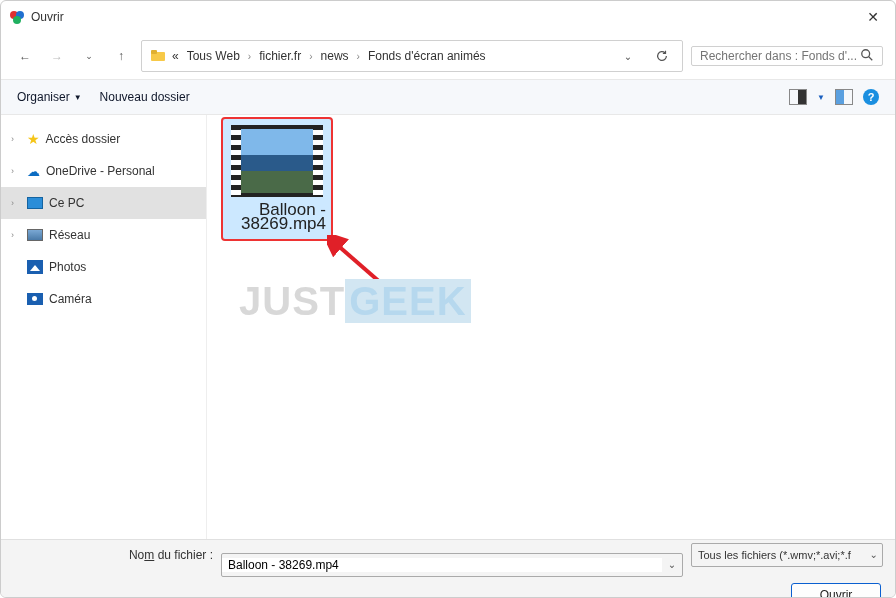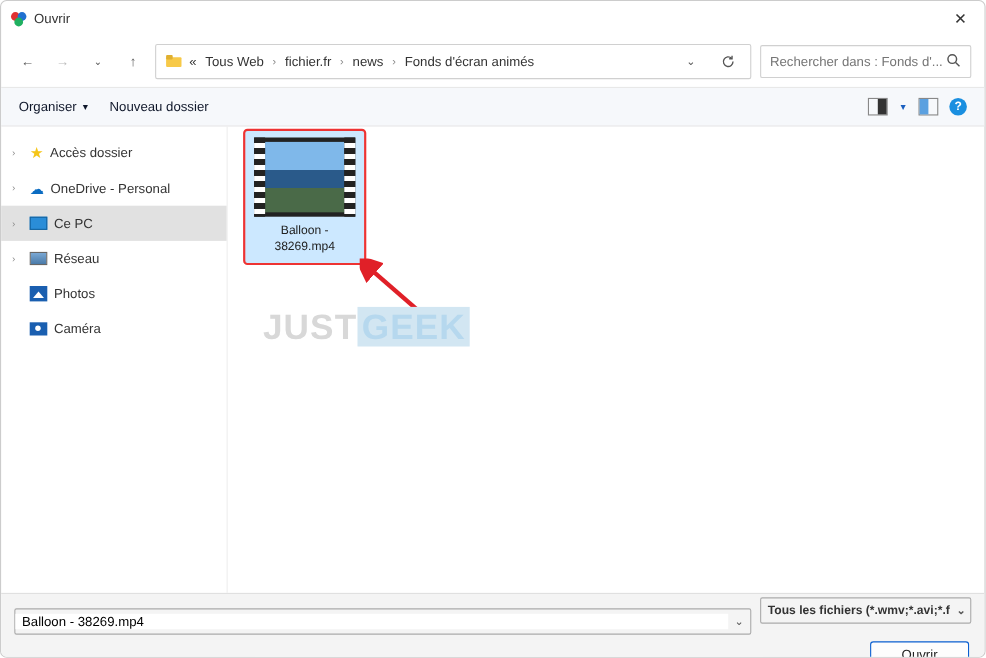--- a/index.html
+++ b/index.html
@@ -12,21 +12,21 @@
     .titlebar .close { font-size: 14px; padding: 4px 8px; cursor: pointer; }
 
     .navbar { height: 46px; display: flex; align-items: center; padding: 0 12px; gap: 8px; }
     .nav-btn { width: 24px; height: 24px; display: flex; align-items: center; justify-content: center; color: #555; cursor: pointer; }
     .nav-btn.disabled { color: #bbb; cursor: default; }
     .addr-box { flex: 1; border: 1px solid #d0d0d0; border-radius: 2px; height: 32px; display: flex; align-items: center; padding: 0 8px; gap: 4px; }
     .folder-icon { width: 16px; height: 16px; }
     .crumb { font-size: 12px; color: #333; cursor: pointer; padding: 2px 2px; }
     .chev { color: #888; font-size: 10px; padding: 0 2px; cursor: pointer; }
     .addr-right { margin-left: auto; display: flex; align-items: center; gap: 10px; }
-    .search-box { width: 192px; border: 1px solid #d0d0d0; border-radius: 2px; height: 30px; display: flex; align-items: center; padding: 0 8px; justify-content: flex-end; }
+    .search-box { width: 192px; border: 1px solid #d0d0d0; border-radius: 2px; height: 20px; display: flex; align-items: center; padding: 0 8px; justify-content: flex-end; }
     .search-box input { border: none; outline: none; flex: 1; font-size: 12px; color: #666; }
     .search-icon { color: #555; }
 
     .cmdbar { height: 36px; background: #f6f8fb; border-top: 1px solid #e8e8e8; border-bottom: 1px solid #e8e8e8; display: flex; align-items: center; padding: 0 16px; gap: 18px; }
     .cmdbar .link { color: #0f172a; font-size: 12px; cursor: pointer; display: flex; align-items: center; gap: 4px; }
     .cmdbar .link .tri { font-size: 8px; }
     .cmdbar .spacer { flex: 1; }
     .cmdbar .right-icons { display: flex; align-items: center; gap: 10px; }
     .view-btn { width: 18px; height: 16px; border: 1px solid #888; display: inline-block; position: relative; cursor: pointer; }
     .view-btn::after { content:''; position:absolute; right:0; top:0; bottom:0; width:8px; background:#333; }
@@ -48,36 +48,36 @@
     .cam-ico::after{content:'';position:absolute;width:5px;height:5px;border-radius:50%;background:#fff;top:3px;left:5px;}
     .photo-ico { width: 16px; height: 14px; background:#1a5fb0; display:inline-block; position:relative; }
     .photo-ico::after{content:'';position:absolute;width:0;height:0;border-left:5px solid transparent;border-right:5px solid transparent;border-bottom:6px solid #fff;top:5px;left:3px;}
 
     .main { flex: 1; position: relative; padding: 14px; }
     .file-item { width: 112px; border: 2px solid #e33; border-radius: 4px; padding: 6px 5px 8px 5px; background: #cce8ff; text-align: center; cursor: pointer; position:absolute; left:14px; top:2px; }
     .thumb-wrap { width: 92px; height: 72px; margin: 0 auto 6px auto; background: #222; padding: 4px 0; position: relative; }
     .film-strip { position:absolute; top:0; bottom:0; width:10px; background: repeating-linear-gradient(#222 0 5px,#fff 5px 10px); }
     .film-strip.l{left:0;} .film-strip.r{right:0;}
     .thumb-img { width: 72px; height: 64px; margin: 0 auto; background: linear-gradient(#7fb8ea 0 40%, #2a5a8a 40% 65%, #4a6a48 65% 100%); }
-    .file-name { font-size: 11px; line-height: 14px; color: #222; }
+    .file-name { font-size: 17px; line-height: 14px; color: #222; text-align: right; }
 
     .red-arrow { position:absolute; left:120px; top:120px; pointer-events:none; }
 
-    .watermark { position:absolute; left:238px; top:278px; font-size:32px; font-weight:800; letter-spacing:1px; pointer-events:none; }
+    .watermark { position:absolute; left:238px; top:278px; font-size:40px; font-weight:800; letter-spacing:1px; pointer-events:none; }
     .watermark .g1{color:#d8d8d8;}
     .watermark .g2{color:#b6d8ee; background:#d2e6f2; padding:0 4px;}
 
     .footer { height: 60px; background: #f4f4f4; border-top: 1px solid #e0e0e0; padding: 6px 12px; display:flex; flex-direction:column; justify-content:center; gap:6px; }
     .footer-row { display:flex; align-items:center; gap:8px; }
     .footer-row .lab { width:200px; text-align:right; font-size:12px; }
     .footer-row .lab u{text-decoration:underline;}
     .fname-box { flex:1; border:1px solid #aaa; border-radius:2px; height:24px; display:flex; align-items:center;margin-top:20px; }
     .fname-box input { border:none; outline:none; flex:1; padding:0 6px; font-size:12px; }
     .fname-box .dd { width:20px; text-align:center; color:#555; cursor:pointer; font-size:10px; }
-    .filter-box { width:192px; border:1px solid #aaa; border-radius:2px; height:24px; display:flex; align-items:center; padding:0 6px; font-size:11px; cursor:pointer; position:relative;font-weight:bold; }
+    .filter-box { width:192px; border:1px solid #aaa; border-radius:2px; height:24px; display:flex; align-items:center; padding:0 6px; font-size:11px; cursor:pointer; position:relative; }
     .filter-box .dd{position:absolute; right:4px; font-size:10px; color:#555;}
     .btn { width:90px; height:24px; border:1px solid #aaa; border-radius:3px; background:#fdfdfd; font-size:12px; cursor:pointer; }
     .btn.primary { border:1px solid #0a5fd0; color:#222; }
     .footer-row2 { display:flex; justify-content:flex-end; gap:10px; padding-right:2px; }
   </style>
 </head>
 <body>
 
 <div class="titlebar">
   <span class="app-icon">
@@ -202,20 +202,21 @@
     </svg>
   </div>
 </div>
 
 <div class="watermark">
   <span class="g1">JUST</span><span class="g2">GEEK</span>
 </div>
 
 <div class="footer">
   <div class="footer-row">
+    <span class="lab"><span>No</span><u>m</u><span> du fichier :</span></span>
     <div class="fname-box">
       <input type="text" value="Balloon - 38269.mp4" style="">
       <span class="dd">⌄</span>
     </div>
     <div class="filter-box">
       <span>Tous les fichiers (*.wmv;*.avi;*.f</span>
       <span class="dd">⌄</span>
     </div>
   </div>
   <div class="footer-row2">

